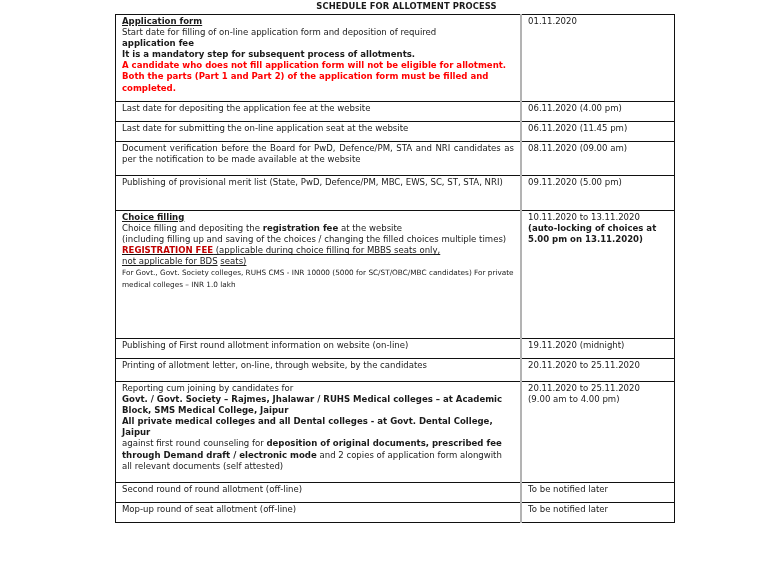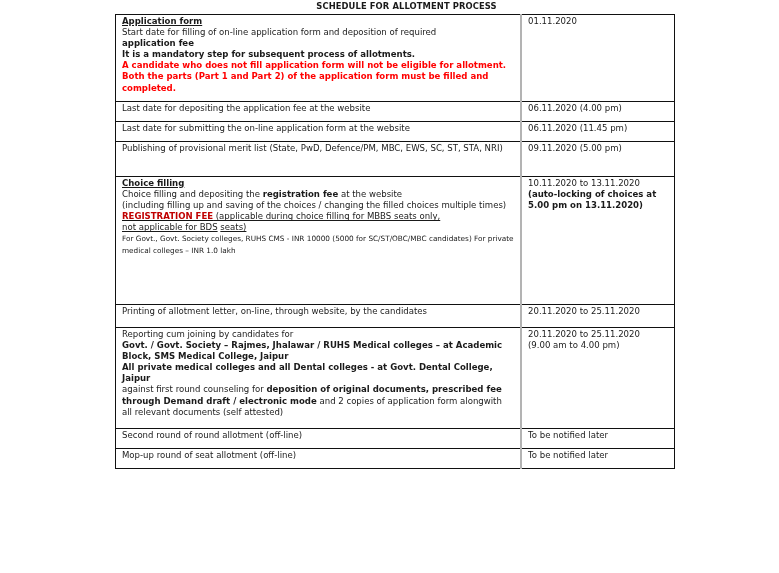--- a/index.html
+++ b/index.html
@@ -36,40 +36,48 @@
       <span class="p b">It is a mandatory step for subsequent process of allotments.</span>
       <span class="p red">A candidate who does not fill application form will not be eligible for allotment. Both the parts (Part 1 and Part 2) of the application form must be filled and completed.</span>
     </td>
     <td class="c2">01.11.2020</td>
   </tr>
   <tr style="height:20px">
     <td class="c1">Last date for depositing the application fee at the website</td>
     <td class="c2">06.11.2020 (4.00 pm)</td>
   </tr>
   <tr style="height:20px">
-    <td class="c1">Last date for submitting the on-line application form at the website</td>
+    <td class="c1">Last date for submitting the on-line application seat at the website</td>
     <td class="c2">06.11.2020 (11.45 pm)</td>
+  </tr>
+  <tr style="height:34px">
+    <td class="c1 just">Document verification before the Board for PwD, Defence/PM, STA and NRI candidates as per the notification to be made available at the website</td>
+    <td class="c2">08.11.2020 (09.00 am)</td>
   </tr>
   <tr style="height:35px">
     <td class="c1 just">Publishing of provisional merit list (State, PwD, Defence/PM, MBC, EWS, SC, ST, STA, NRI)</td>
     <td class="c2">09.11.2020 (5.00 pm)</td>
   </tr>
   <tr style="height:128px">
     <td class="c1">
       <span class="p b ul">Choice filling</span>
       <span class="p"><span>Choice filling and depositing the </span><span class="b">registration fee</span><span> at the website</span></span>
       <span class="p">(including filling up and saving of the choices / changing the filled choices multiple times)</span>
       <span class="p"><span class="redul">REGISTRATION FEE</span><span class="ul"> (applicable during choice filling for MBBS seats only,</span></span>
       <span class="p"><span class="ul">not applicable for BDS</span> <span class="ul">seats)</span></span>
       <span class="p small">For Govt., Govt. Society colleges, RUHS CMS - INR 10000 (5000 for SC/ST/OBC/MBC candidates) For private medical colleges – INR 1.0 lakh</span>
     </td>
     <td class="c2">
       <span class="p">10.11.2020 to 13.11.2020</span>
       <span class="p b">(auto-locking of choices at 5.00 pm on 13.11.2020)</span>
     </td>
+  </tr>
+  <tr style="height:20px">
+    <td class="c1">Publishing of First round allotment information on website (on-line)</td>
+    <td class="c2">19.11.2020 (midnight)</td>
   </tr>
   <tr style="height:23px">
     <td class="c1">Printing of allotment letter, on-line, through website, by the candidates</td>
     <td class="c2">20.11.2020 to 25.11.2020</td>
   </tr>
   <tr style="height:101px">
     <td class="c1">
       <span class="p">Reporting cum joining by candidates for</span>
       <span class="p b">Govt. / Govt. Society – Rajmes, Jhalawar / RUHS Medical colleges – at Academic Block, SMS Medical College, Jaipur</span>
       <span class="p b">All private medical colleges and all Dental colleges - at Govt. Dental College, Jaipur</span>

